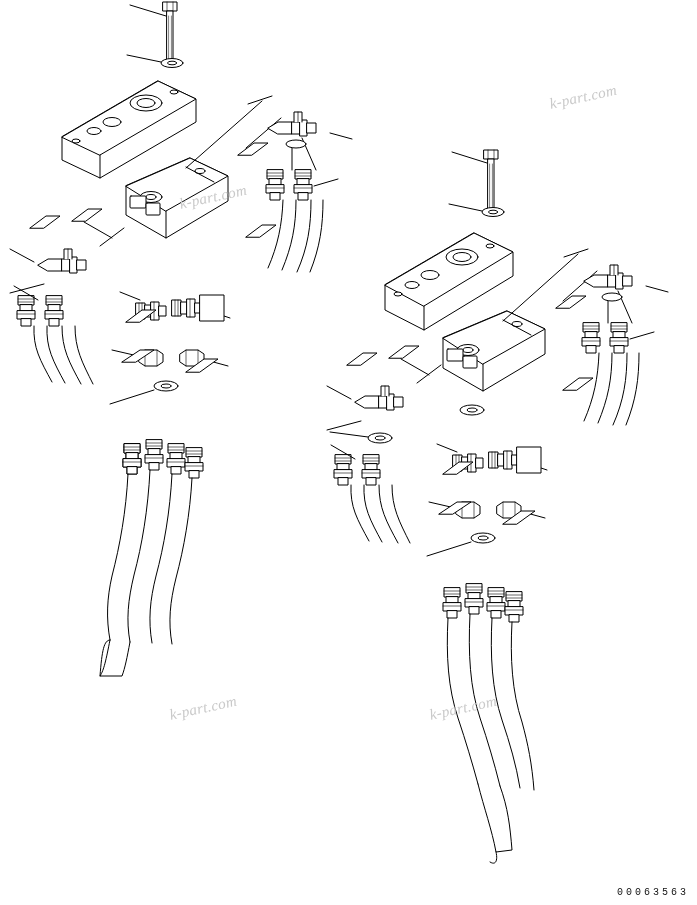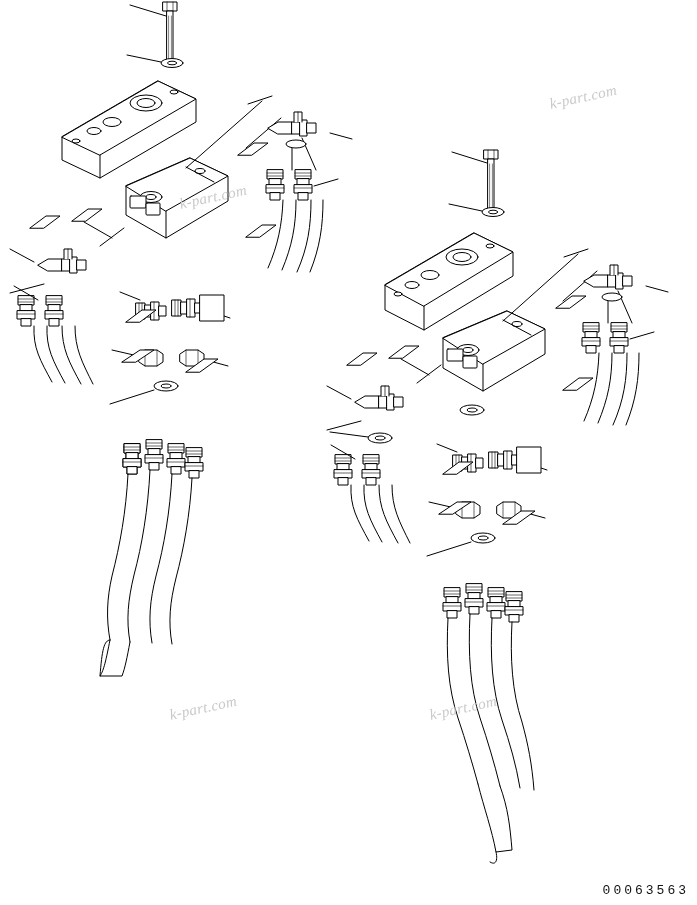--- a/index.html
+++ b/index.html
@@ -4,21 +4,21 @@
 <style>
   html,body{margin:0;padding:0;background:#ffffff;}
   body{width:697px;height:905px;position:relative;overflow:hidden;
        font-family:"Liberation Sans", sans-serif;color:#000;}
   #sheet{position:absolute;left:0;top:0;width:697px;height:905px;}
   svg#art{position:absolute;left:0;top:0;width:697px;height:905px;}
   .wm{position:absolute;color:#c9c9c9;font-style:italic;font-size:15px;
       font-family:"Liberation Serif", serif;white-space:nowrap;
       transform:rotate(-12deg);transform-origin:left top;letter-spacing:.3px;}
   .partno{position:absolute;right:8px;bottom:7px;font-family:"Liberation Mono", monospace;
-          font-size:13px;letter-spacing:3px;color:#111;}
+          font-size:10px;letter-spacing:3px;color:#111;}
 </style>
 </head>
 <body>
 
 <div id="sheet">
 
   <svg id="art" viewBox="0 0 697 905" xmlns="http://www.w3.org/2000/svg">
     <defs>
       <g id="elbowFitting">
         <path d="M0,10 l10,-6 l14,0 l0,12 l-14,0 z" fill="#fff" stroke="#000" stroke-width="1"></path>

